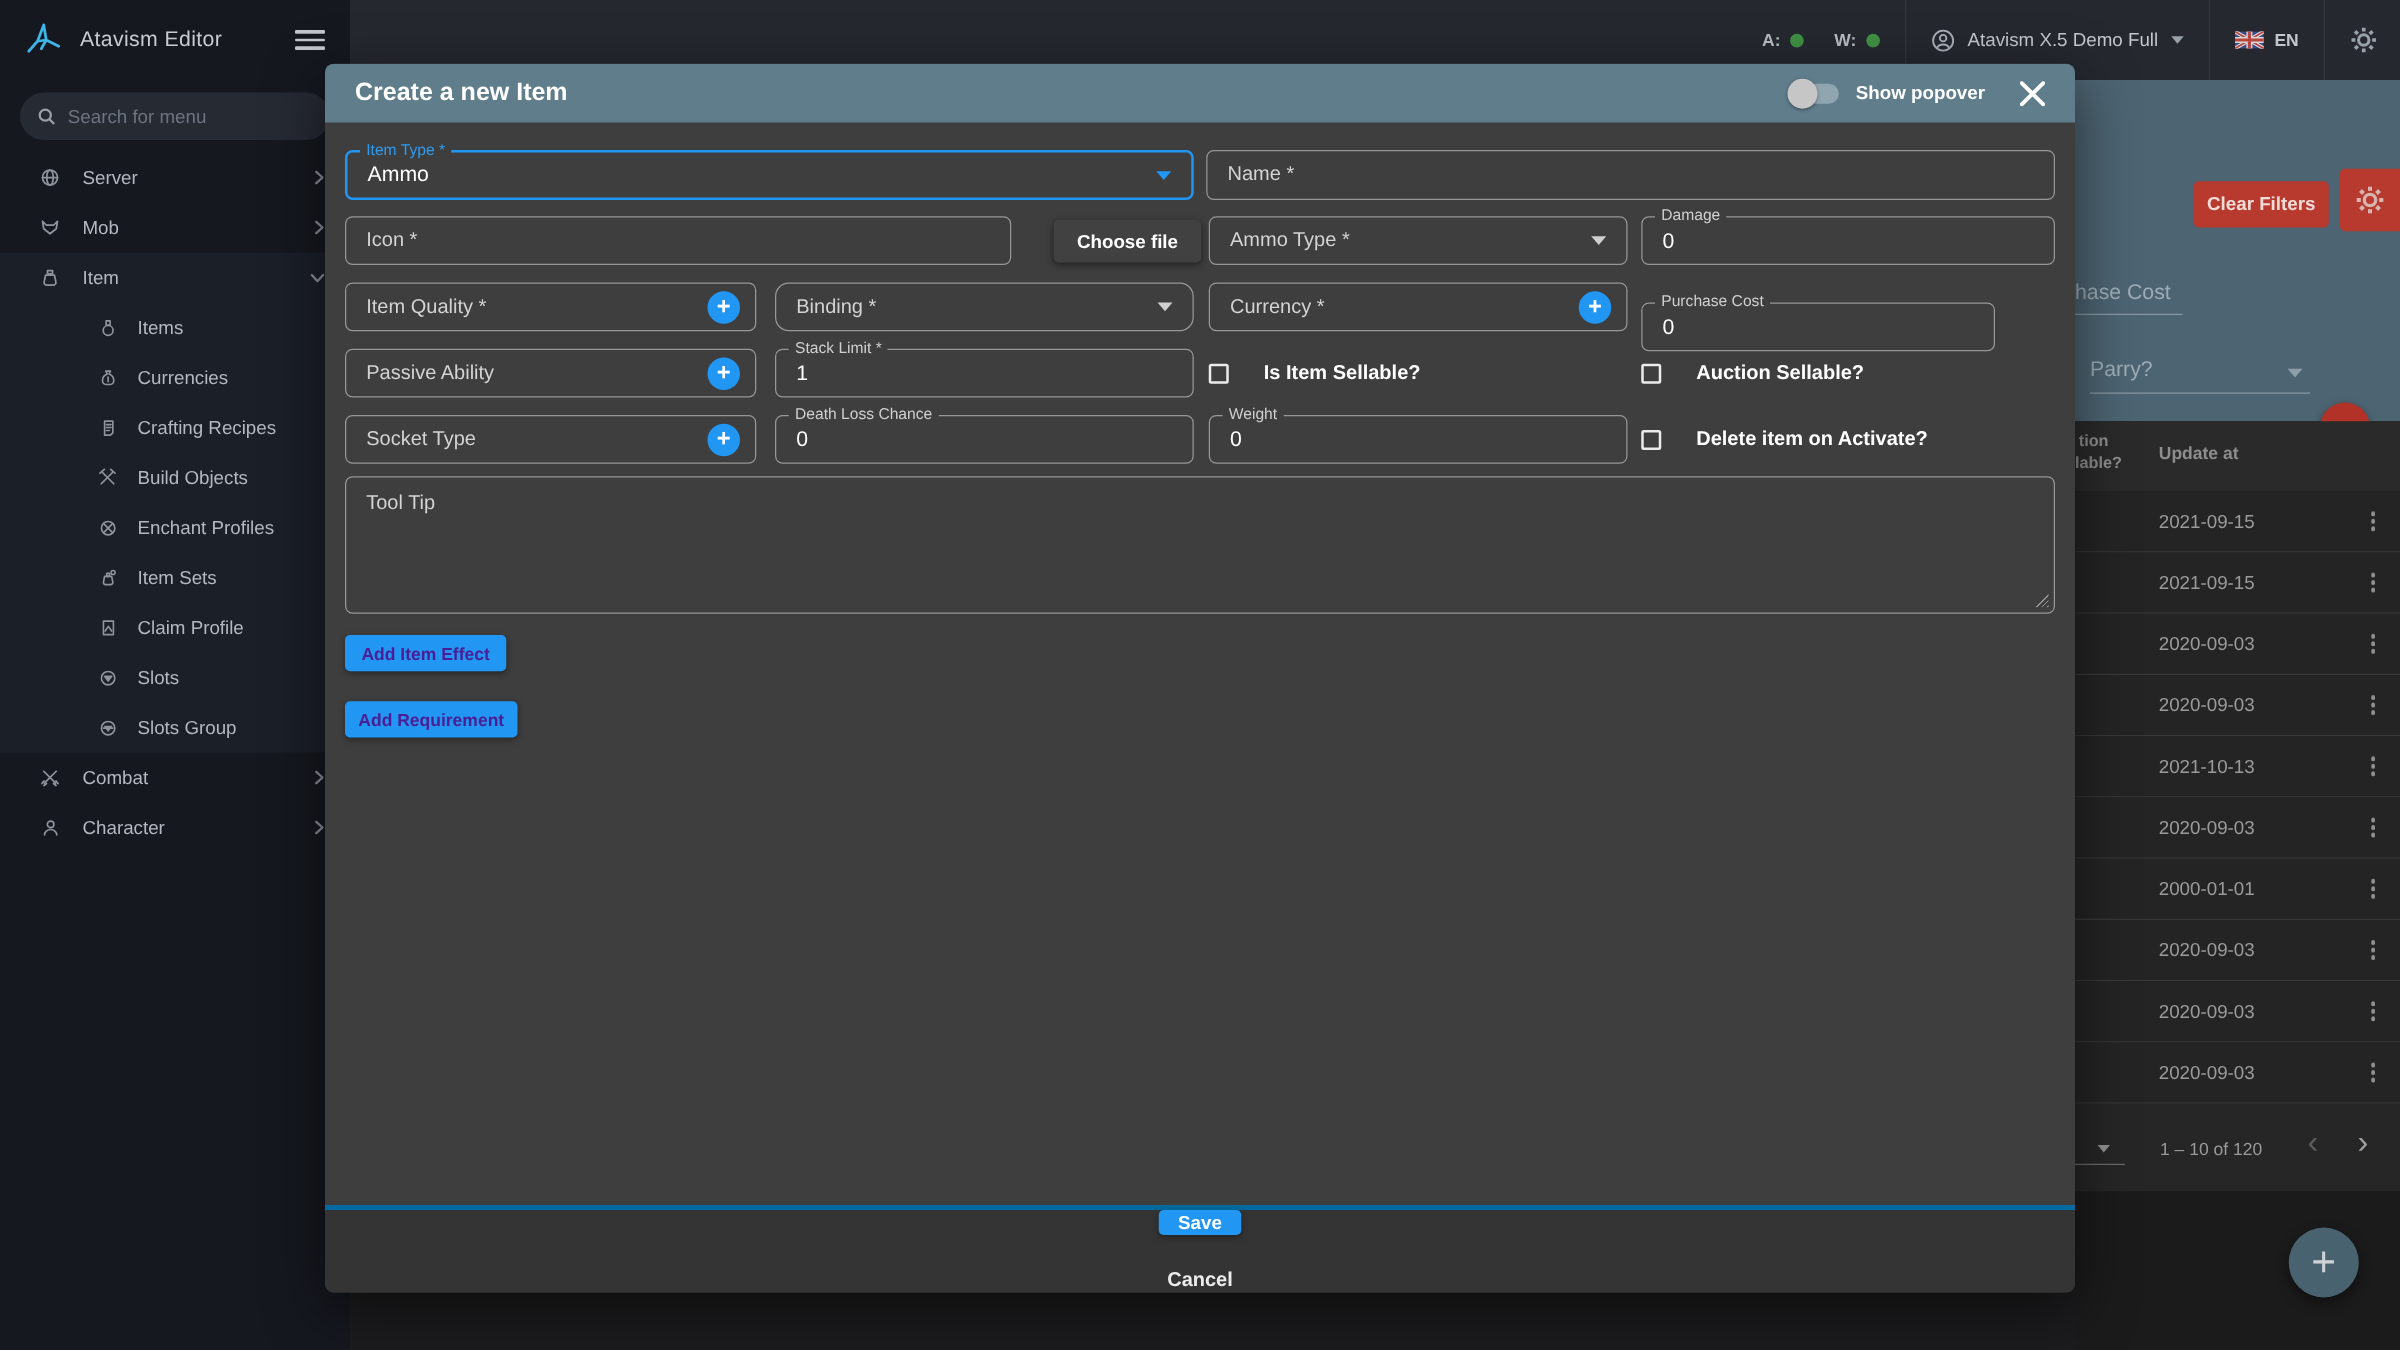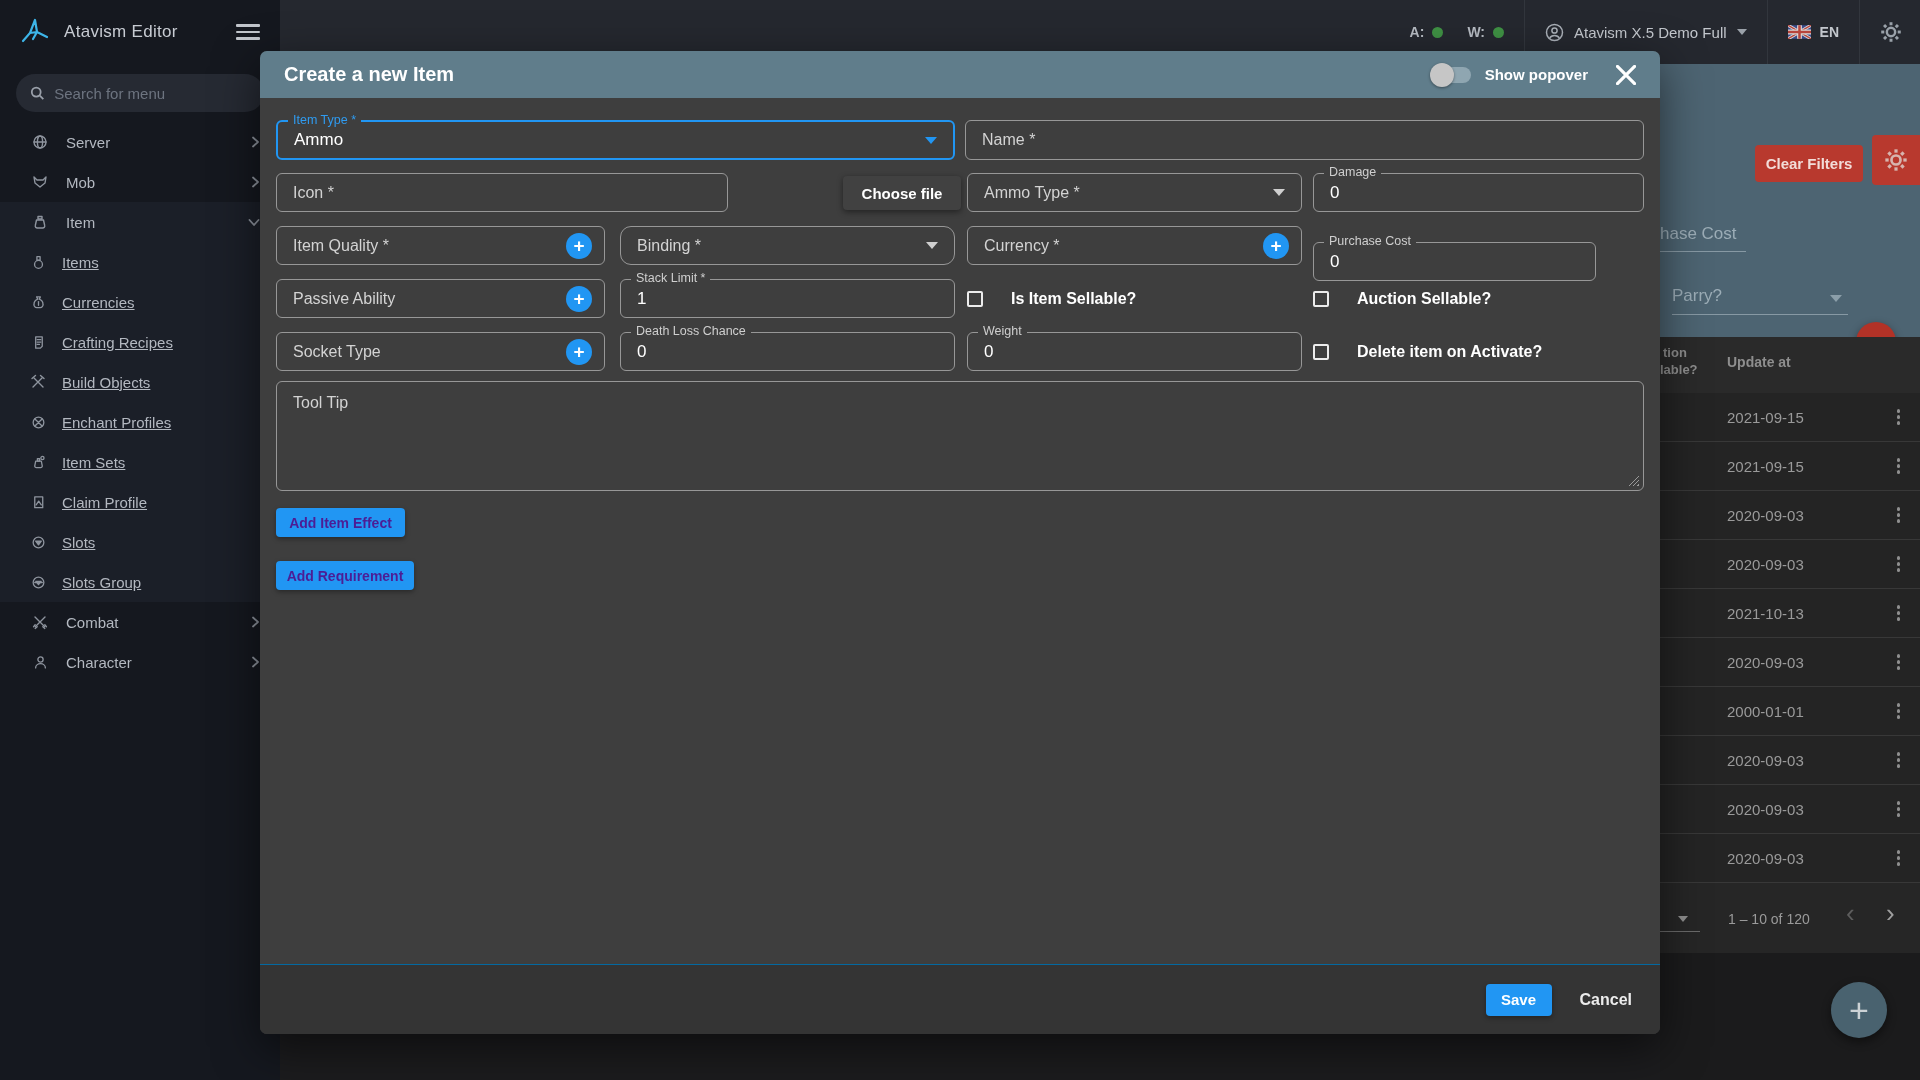--- a/index.html
+++ b/index.html
@@ -14,21 +14,21 @@
   .hamburger { width:24px; display:flex; flex-direction:column; gap:4px; cursor:pointer; }
   .hamburger i { display:block; height:2.5px; background:#c2c6cc; border-radius:1px; }
   .search { margin:10px 16px 6px; height:38px; background:#262a33; border-radius:19px; display:flex; align-items:center; padding:0 14px; gap:10px; }
   .search input { background:transparent; border:0; outline:0; color:#aab0ba; font-size:15px; width:100%; }
   .search input::placeholder { color:#6d7480; }
   .nav { margin-top:10px; }
   .nav-row { height:40px; display:flex; align-items:center; padding:0 20px 0 30px; color:#b3b8c0; font-size:15px; cursor:pointer; }
   .nav-row .ni { width:20px; display:flex; justify-content:center; margin-right:16px; }
   .nav-row .lbl { flex:1; }
   .group { background:#1b1f28; }
-  .child .nav-row { padding-left:28px;text-decoration:underline; }
+  .child .nav-row { padding-left:76px; }
   .child .nav-row .ni { margin-right:14px; }
   .ic { stroke:#8e949e; fill:none; stroke-width:1.4; stroke-linecap:round; stroke-linejoin:round; }
 
   
   .topbar { position:absolute; left:280px; top:0; width:1640px; height:64px; background:#25282f; display:flex; align-items:center; justify-content:flex-end; padding:0 18px; z-index:1; }
   .status { display:flex; align-items:center; gap:8px; color:#b7bcc3; font-weight:bold; font-size:14px; }
   .dot { width:11px; height:11px; border-radius:50%; background:#3f9144; }
   .tb-div { width:1px; height:64px; background:#32363d; margin:0 20px; }
   .world { display:flex; align-items:center; gap:10px; color:#c3c7cd; font-size:15px; cursor:pointer; }
   .caret-sm { width:0; height:0; border-left:5px solid transparent; border-right:5px solid transparent; border-top:6px solid #9aa1a9; }
@@ -66,21 +66,21 @@
 
   
   .modal { position:absolute; left:260px; top:51px; width:1400px; height:983px; background:#3e3e3e; border-radius:7px; z-index:10; box-shadow:0 14px 46px rgba(0,0,0,.55); overflow:hidden; }
   .m-header { height:47px; background:#607d8b; display:flex; align-items:center; padding:0 24px; }
   .m-title { color:#fff; font-size:20px; font-weight:bold; flex:1; }
   .toggle { width:38px; height:16px; border-radius:8px; background:#8fa6b1; position:relative; margin-right:14px; cursor:pointer; }
   .toggle .knob { position:absolute; left:-3px; top:-4px; width:24px; height:24px; border-radius:50%; background:#c6c6c6; box-shadow:0 1px 3px rgba(0,0,0,.4); }
   .pop-label { color:#fff; font-weight:bold; font-size:15px; margin-right:28px; }
   .m-close { width:20px; height:20px; display:flex; cursor:pointer; }
   .m-body { position:relative; height:866px; }
-  .m-footer { height:70px; background:#343434; border-top:1px solid #0369a1; display:flex; align-items:center; justify-content:flex-end; padding:0 28px; gap:28px; }
+  .m-footer { height:70px; background:#343434; border-top:4px solid #0369a1; display:flex; align-items:center; justify-content:flex-end; padding:0 28px; gap:28px;flex-direction:column; }
   .btn-save { width:66px; height:32px; background:#2196f3; border:none; border-radius:4px; color:#fff; font-weight:bold; font-size:15px; cursor:pointer; box-shadow:0 2px 5px rgba(0,0,0,.35); }
   .btn-cancel { background:none; border:none; color:#ececec; font-weight:bold; font-size:16px; cursor:pointer; }
 
   .f { position:absolute; height:39px; border:1px solid #979797; border-radius:6px; display:flex; align-items:center; padding:0 16px; color:#d3d3d3; font-size:16px; cursor:text; }
   .f .ph { color:#d3d3d3; }
   .f .val { color:#fff; font-size:17px; }
   .f .sp { flex:1; }
   .f .caret { width:0; height:0; border-left:6px solid transparent; border-right:6px solid transparent; border-top:7px solid #cfcfcf; }
   .plus { width:26px; height:26px; border-radius:50%; background:#2196f3; color:#fff; display:flex; align-items:center; justify-content:center; font-size:19px; font-weight:bold; margin-right:-4px; cursor:pointer; }
   .flab { position:absolute; top:-9px; left:10px; background:#3e3e3e; padding:0 5px; font-size:12.5px; color:#cfcfcf; line-height:14px; }
@@ -477,21 +477,21 @@
     <div class="f focused" style="left:16px; top:22px; width:679px; height:40px;">
       <span class="flab">Item Type *</span>
       <span class="val">Ammo</span>
       <span class="sp"></span>
         <span class="caret"></span>
     </div>
     <div class="f" style="left:705px; top:22px; width:679px; height:40px;">
       <span class="ph">Name *</span>
     </div>
 
-    <div class="f" style="left:16px; top:75px; width:452px;">
+    <div class="f" style="left:16px; top:75px; width:533px;">
       <span class="ph">Icon *</span>
     </div>
     <button class="choose">Choose file</button>
     <div class="f" style="left:707px; top:75px; width:335px;">
       <span class="ph">Ammo Type *</span>
       <span class="sp"></span>
         <span class="caret"></span>
     </div>
     <div class="f" style="left:1053px; top:75px; width:331px;">
       <span class="flab">Damage</span>

